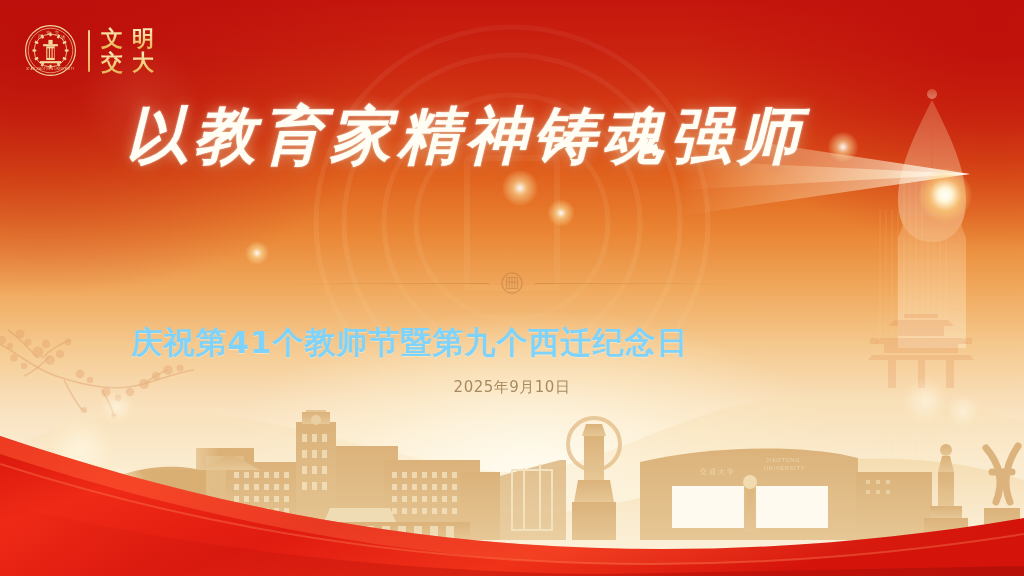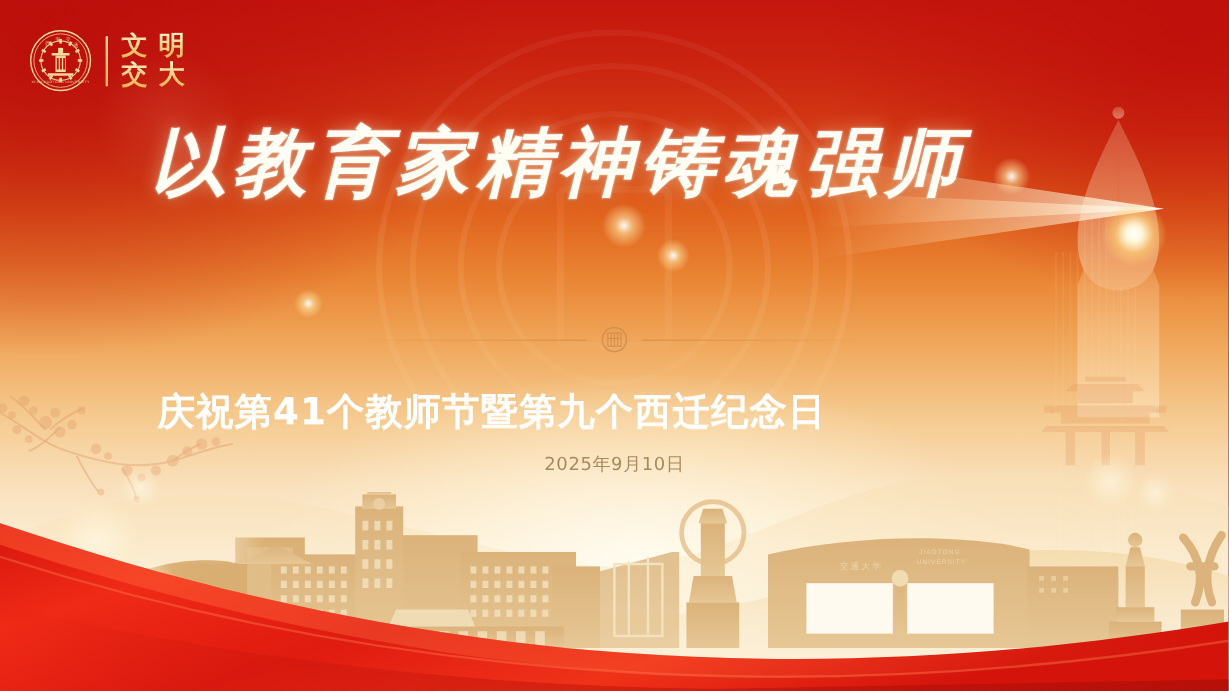--- a/index.html
+++ b/index.html
@@ -257,21 +257,21 @@
     position: absolute;
     left: 0;
     top: 322px;
     width: 820px;
     text-align: center;
     z-index: 25;
     font-family: "DejaVu Sans", "Liberation Sans", sans-serif;
     font-size: 31px;
     font-weight: bold;
     letter-spacing: 1px;
-    color: #ffffff;
+    color: #7dd3fc;
     text-shadow: 0 1px 0 rgba(255,240,210,0.55);
   }
 
   
   .date-line {
     position: absolute;
     left: 0;
     top: 378px;
     width: 1024px;
     text-align: center;

